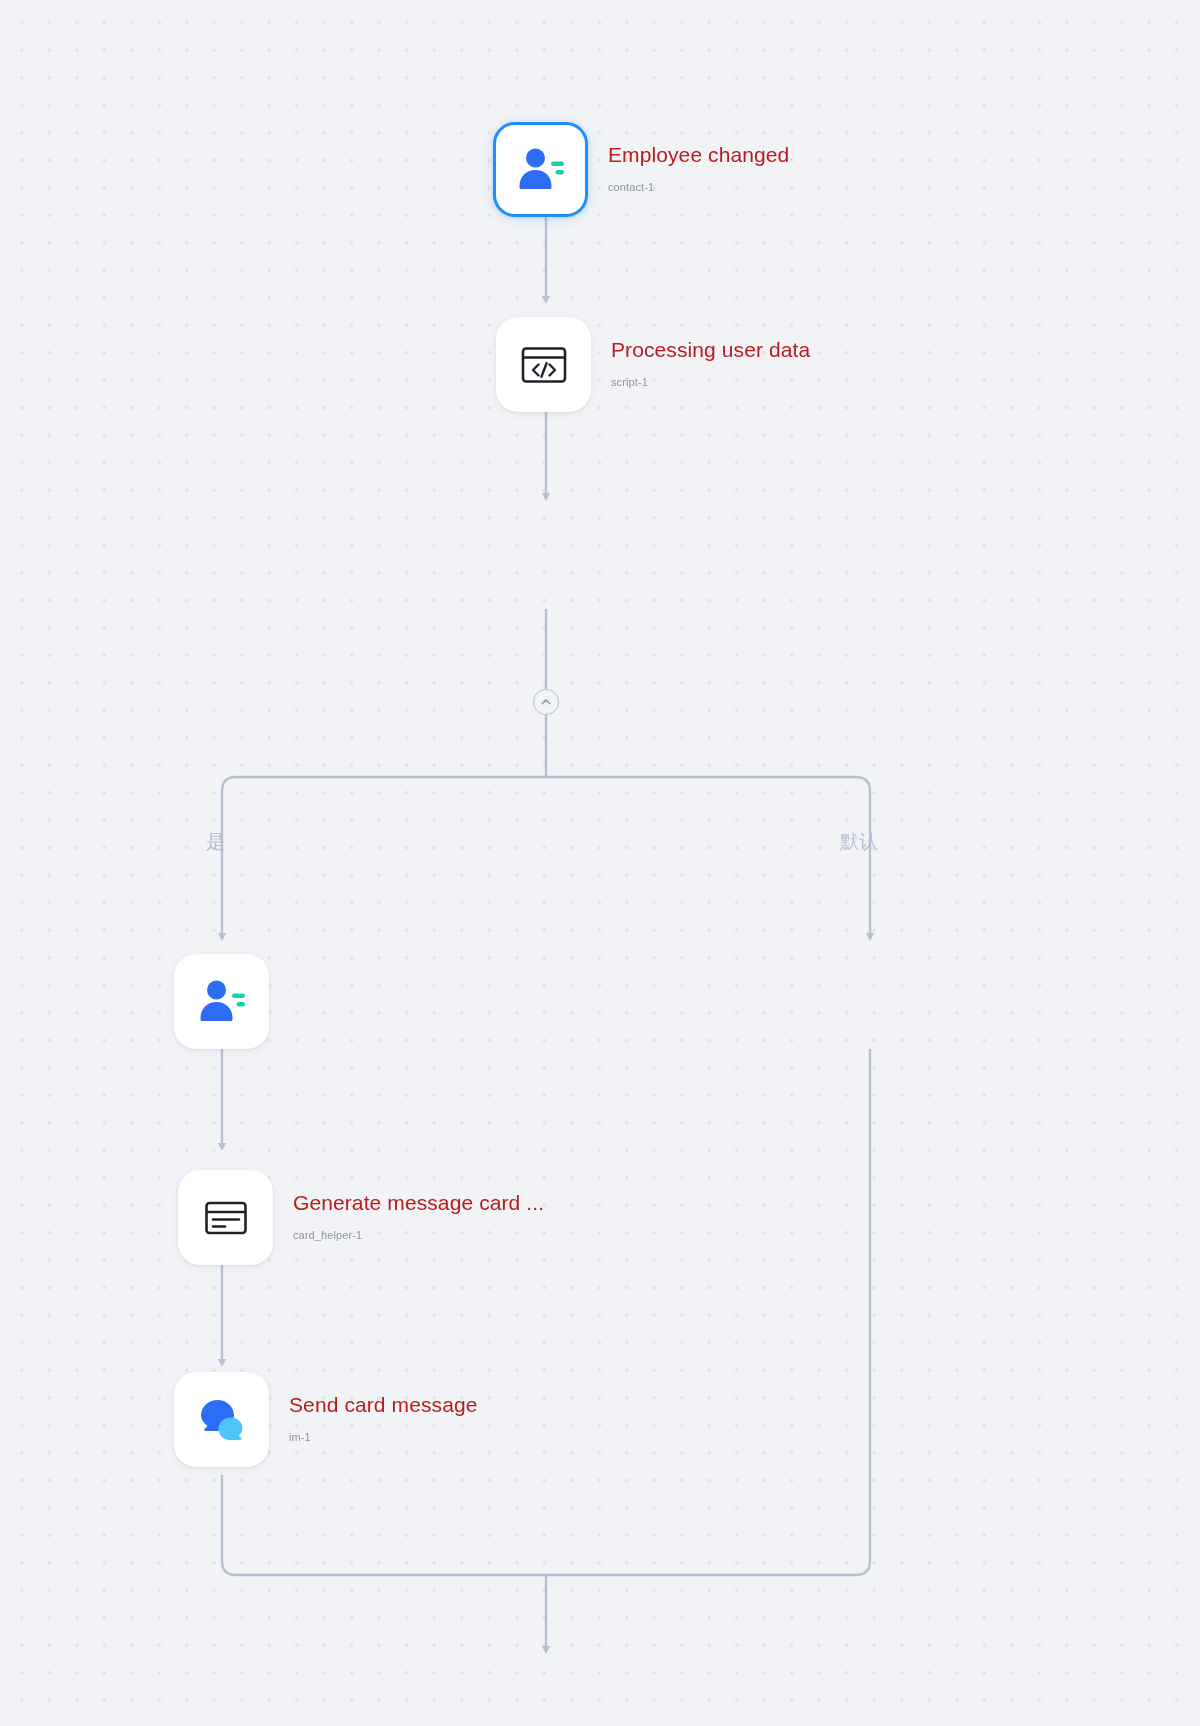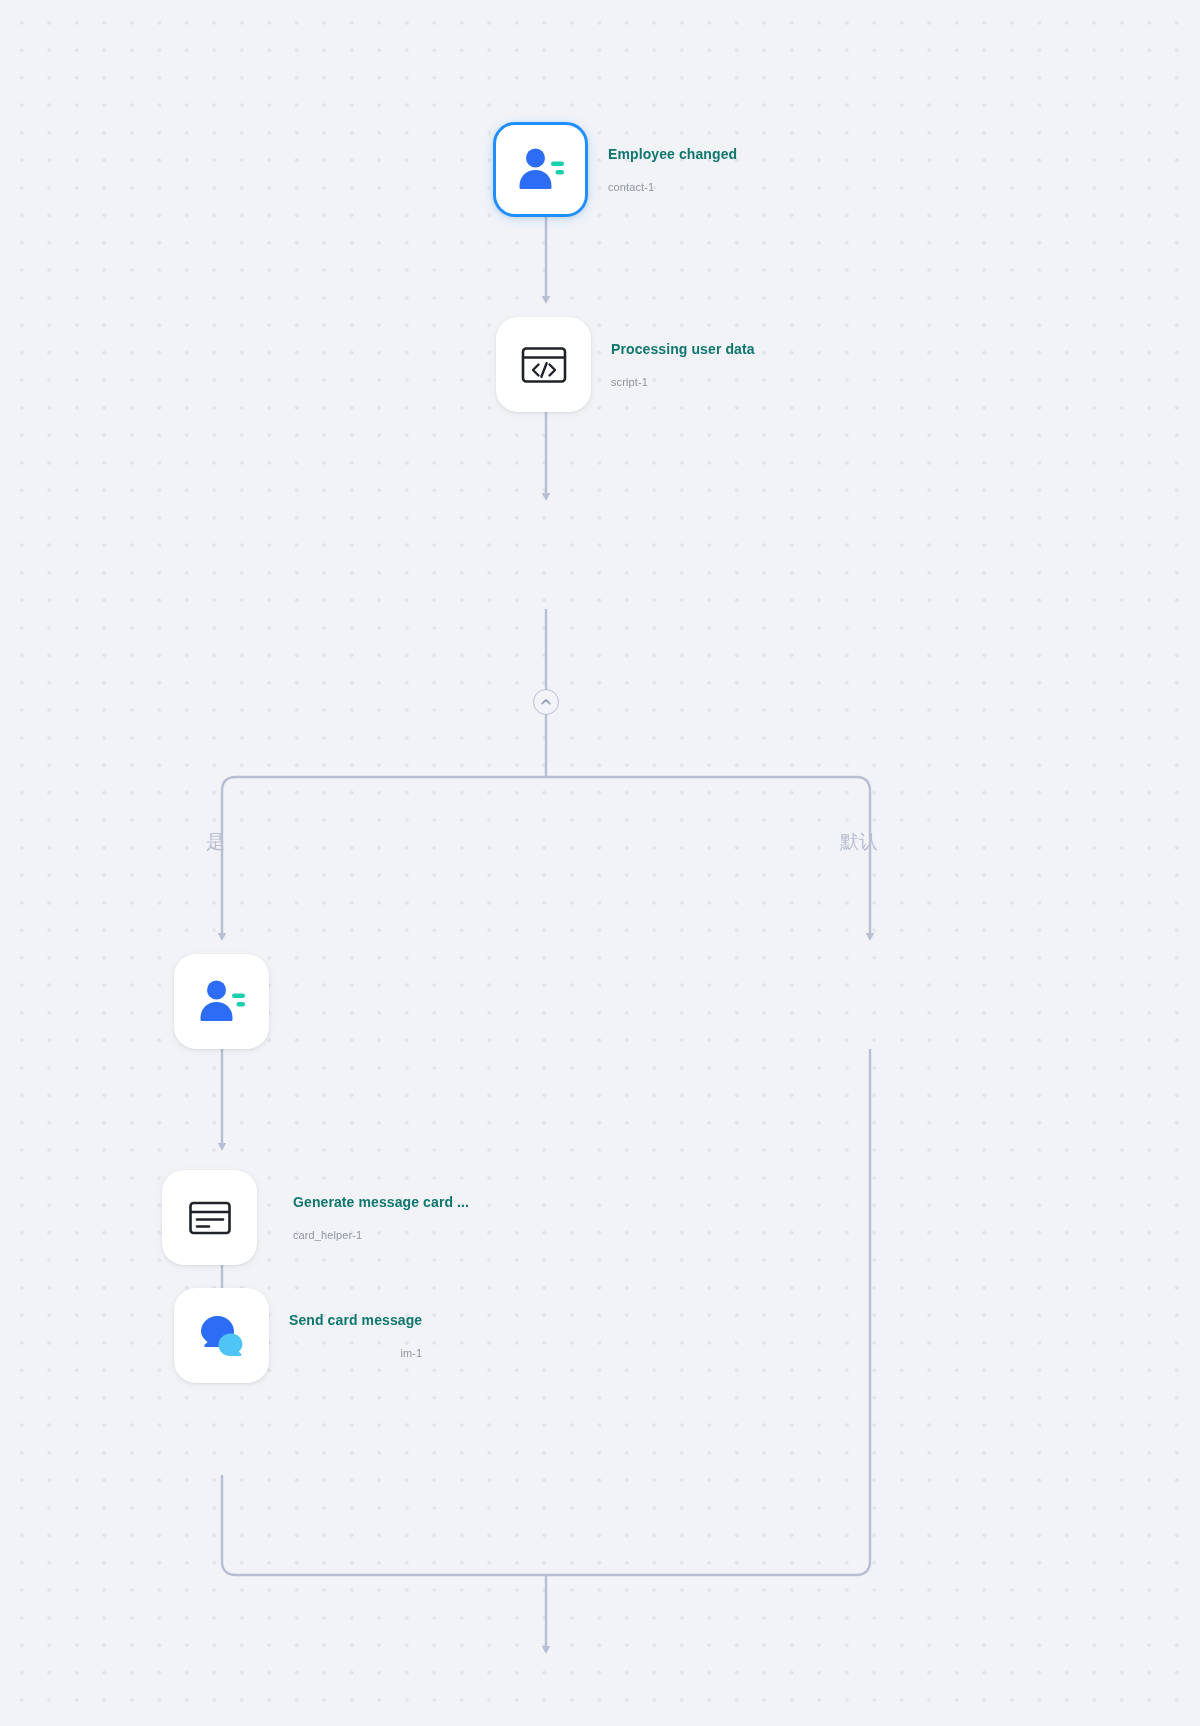--- a/index.html
+++ b/index.html
@@ -59,25 +59,24 @@
                 0 2px 12px rgba(31, 143, 255, 0.18);
   }
   .node-text {
     margin-left: 20px;
     display: flex;
     flex-direction: column;
     justify-content: center;
     white-space: nowrap;
   }
   .node-title {
-    font-size: 14px;
+    font-size: 21px;
     line-height: 27px;
-    color: #0f766e;
+    color: #b91c1c;
     letter-spacing: 0.1px;
-    font-weight: bold;
   }
   .node-subtitle {
     font-size: 11px;
     line-height: 24px;
     color: #8f959e;
     margin-top: 7px;
     letter-spacing: 0.1px;
   }
 
   
@@ -185,36 +184,36 @@
     <div class="node-box">
       <svg class="icon-svg" width="56" height="56" viewBox="0 0 56 56">
         <circle cx="22.5" cy="16" r="9.5" fill="#2d6df6"></circle>
         <path d="M6.5,44 C6.5,34.2 13.7,28 22.5,28 C31.3,28 38.5,34.2 38.5,44 L38.5,45.5 C38.5,46.3 37.9,47 37,47 L8,47 C7.1,47 6.5,46.3 6.5,45.5 Z" fill="#2d6df6"></path>
         <rect x="38" y="19.5" width="13" height="4.6" rx="2.3" fill="#19cfae"></rect>
         <rect x="42.5" y="28" width="8.5" height="4.6" rx="2.3" fill="#19cfae"></rect>
       </svg>
     </div>
   </div>
 
-  <div class="node" style="left:162px; top:1170px;gap:16px;">
+  <div class="node" style="left:178px; top:1170px;">
     <div class="node-box">
       <svg class="icon-svg" width="50" height="50" viewBox="0 0 50 50">
         <rect x="5.5" y="10" width="39" height="30" rx="3" stroke="#1f2329" stroke-width="2.6" fill="none"></rect>
         <line x1="5.5" y1="19" x2="44.5" y2="19" stroke="#1f2329" stroke-width="2.6"></line>
         <line x1="12" y1="26.5" x2="38" y2="26.5" stroke="#1f2329" stroke-width="2.6" stroke-linecap="round"></line>
         <line x1="12" y1="33.5" x2="24" y2="33.5" stroke="#1f2329" stroke-width="2.6" stroke-linecap="round"></line>
       </svg>
     </div>
     <div class="node-text">
       <div class="node-title">Generate message card ...</div>
       <div class="node-subtitle">card_helper-1</div>
     </div>
   </div>
 
-  <div class="node" style="left:174px; top:1288px;text-align:right;">
+  <div class="node" style="left:174px; top:1372px;">
     <div class="node-box">
       <svg class="icon-svg" width="54" height="54" viewBox="0 0 54 54">
         <path d="M22.5,7 C32.2,7 39,14.2 39,22.6 C39,31 32.2,38 22.5,38 L10.5,38 C9.3,38 8.8,36.6 9.6,35.8 L12.6,32.9 C8.4,30 6,26.5 6,22.6 C6,14.2 12.8,7 22.5,7 Z" fill="#2d6df6"></path>
         <path d="M35.5,24.5 C42.4,24.5 47.5,29.3 47.5,35.2 C47.5,38.1 46.1,40.7 43.8,42.6 L46.2,45.1 C46.9,45.8 46.4,47 45.4,47 L35.5,47 C28.6,47 23.5,41.9 23.5,35.9 C23.5,29.8 28.6,24.5 35.5,24.5 Z" fill="#4ec4f7"></path>
       </svg>
     </div>
     <div class="node-text">
       <div class="node-title">Send card message</div>
       <div class="node-subtitle">im-1</div>
     </div>

